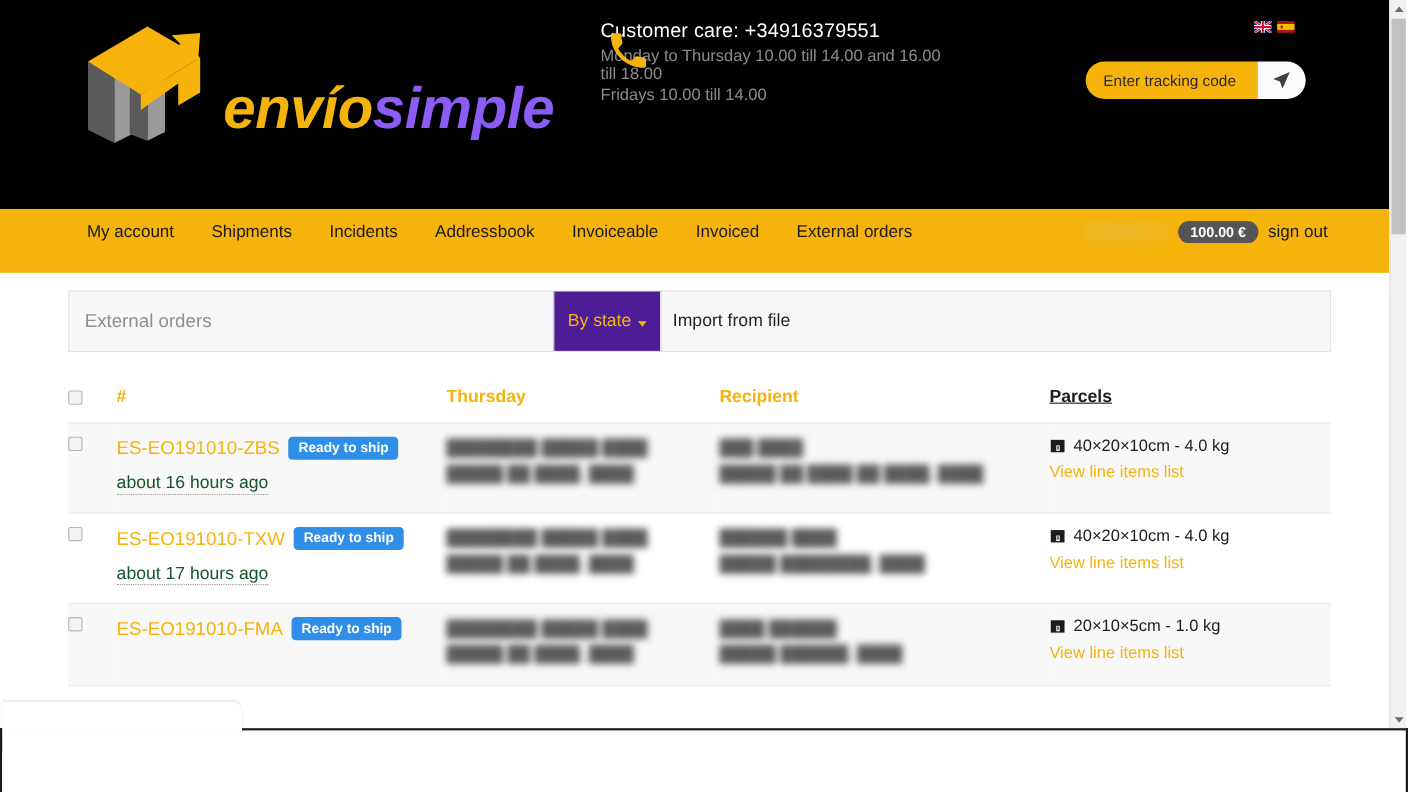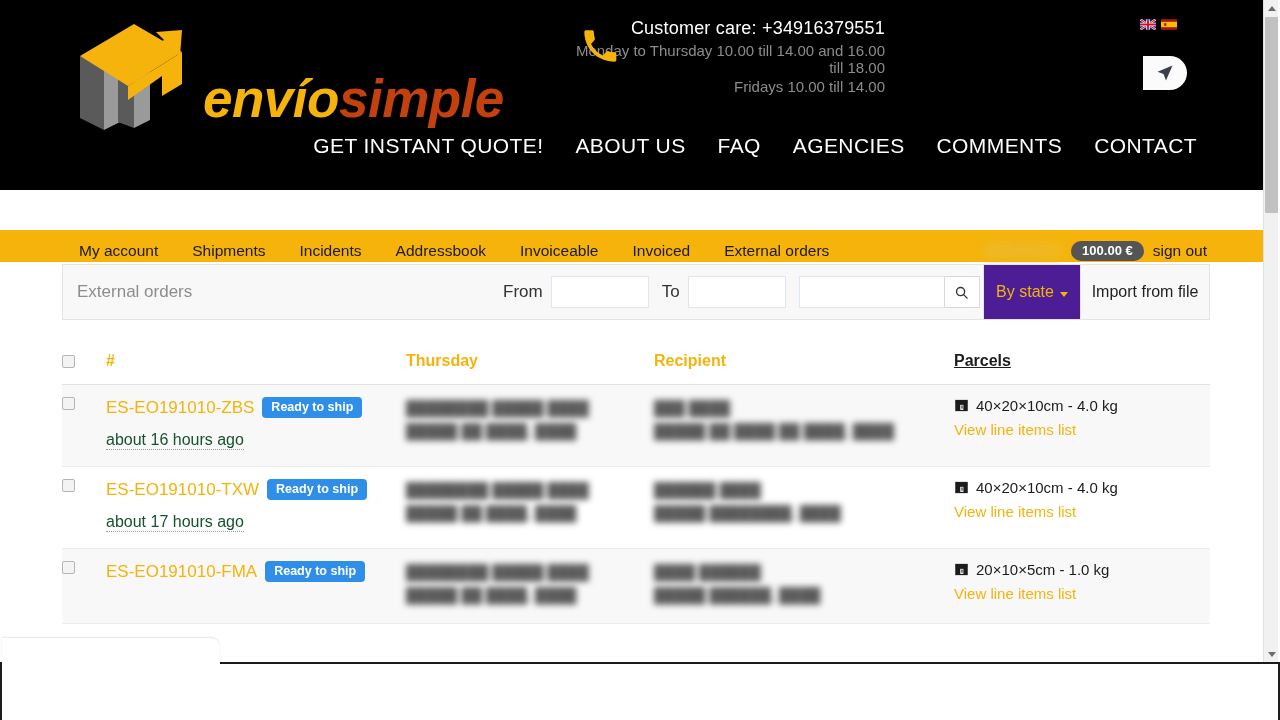--- a/index.html
+++ b/index.html
@@ -43,28 +43,28 @@
   .logo-text {
     position: absolute;
     left: 131px; top: 50px;
     font-size: 53px;
     font-style: italic;
     font-weight: bold;
     letter-spacing: -0.5px;
     white-space: nowrap;
   }
   .logo-envio { color: #F5B30B; }
-  .logo-simple { color: #c2410c; margin-top: 40px; }
+  .logo-simple { color: #8b5cf6; margin-top: 40px; }
 
   
   .care-wrap {
     position: absolute;
-    left: 575px; top: 16px;
+    left: 546px; top: 16px;
     width: 310px;
-    text-align: right;
+    text-align: left;
   }
   .phone-icon {
     position: absolute;
     left: 5px; top: 10px;
     width: 40px; height: 40px;
     color: #F5B30B;
   }
   .care-title {
     font-size: 18px;
     color: #ffffff;
@@ -135,23 +135,22 @@
     text-decoration: none;
     font-size: 21px;
     letter-spacing: 0.4px;
     white-space: nowrap;
   }
 
   
   .subnav {
     position: relative;
     width: 1263px;
-    height: 32px;
+    height: 58px;
     background: #F5B30B;
-    margin-top: 40px;
   }
   .subnav-left {
     position: absolute;
     left: 74px; top: 0;
     height: 42px;
     display: flex;
     align-items: center;
     gap: 24px;
   }
   .subnav-left a {
@@ -480,35 +479,28 @@
           <path d="M30,0 V40 M0,20 H60" stroke="#C8102E" stroke-width="7"></path>
         </svg>
         <svg class="flag" viewBox="0 0 60 40">
           <rect width="60" height="40" fill="#AA151B"></rect>
           <rect y="10" width="60" height="20" fill="#F1BF00"></rect>
           <rect x="12" y="15" width="8" height="10" fill="#AA151B"></rect>
         </svg>
       </div>
 
       <form class="tracking">
+        <input class="tracking-input" type="text" placeholder="Enter tracking code" style="">
         <button class="tracking-btn" type="button">
           <svg width="20" height="20" viewBox="0 0 24 24">
             <path d="M21 3 L3 10.5 L10.2 13.2 L13.2 21 Z" fill="#3a3f4a"></path>
           </svg>
         </button>
       </form>
 
-      <nav class="mainnav">
-        <a href="#">GET INSTANT QUOTE!</a>
-        <a href="#">ABOUT US</a>
-        <a href="#">FAQ</a>
-        <a href="#">AGENCIES</a>
-        <a href="#">COMMENTS</a>
-        <a href="#">CONTACT</a>
-      </nav>
     </div>
 
     <div class="subnav">
       <div class="subnav-left">
         <a href="#">My account</a>
         <a href="#">Shipments</a>
         <a href="#">Incidents</a>
         <a href="#">Addressbook</a>
         <a href="#">Invoiceable</a>
         <a href="#">Invoiced</a>
@@ -516,35 +508,20 @@
       </div>
       <div class="subnav-right">
         <span class="user-redacted"></span>
         <span class="balance-pill">100.00 €</span>
         <a class="signout" href="#">sign out</a>
       </div>
     </div>
 
     <div class="toolbar">
       <div class="tb-title">External orders</div>
-      <div class="tb-filters">
-        <span class="lbl-from">From</span>
-        <input class="date-input" type="text" style="">
-        <span class="lbl-to">To</span>
-        <input class="date-input" type="text" style="">
-        <span class="search-group">
-          <input class="search-input" type="text" style="">
-          <button class="search-btn" type="button">
-            <svg width="15" height="15" viewBox="0 0 24 24" fill="none" stroke="#333" stroke-width="2.2">
-              <circle cx="10.5" cy="10.5" r="6.5"></circle>
-              <line x1="15.4" y1="15.4" x2="21" y2="21" stroke-linecap="round"></line>
-            </svg>
-          </button>
-        </span>
-      </div>
       <div class="tb-bystate">
         <span>By state</span>
         <span class="caret"></span>
       </div>
       <div class="tb-import">Import from file</div>
     </div>
 
     <table class="orders-table">
       <thead>
         <tr>

